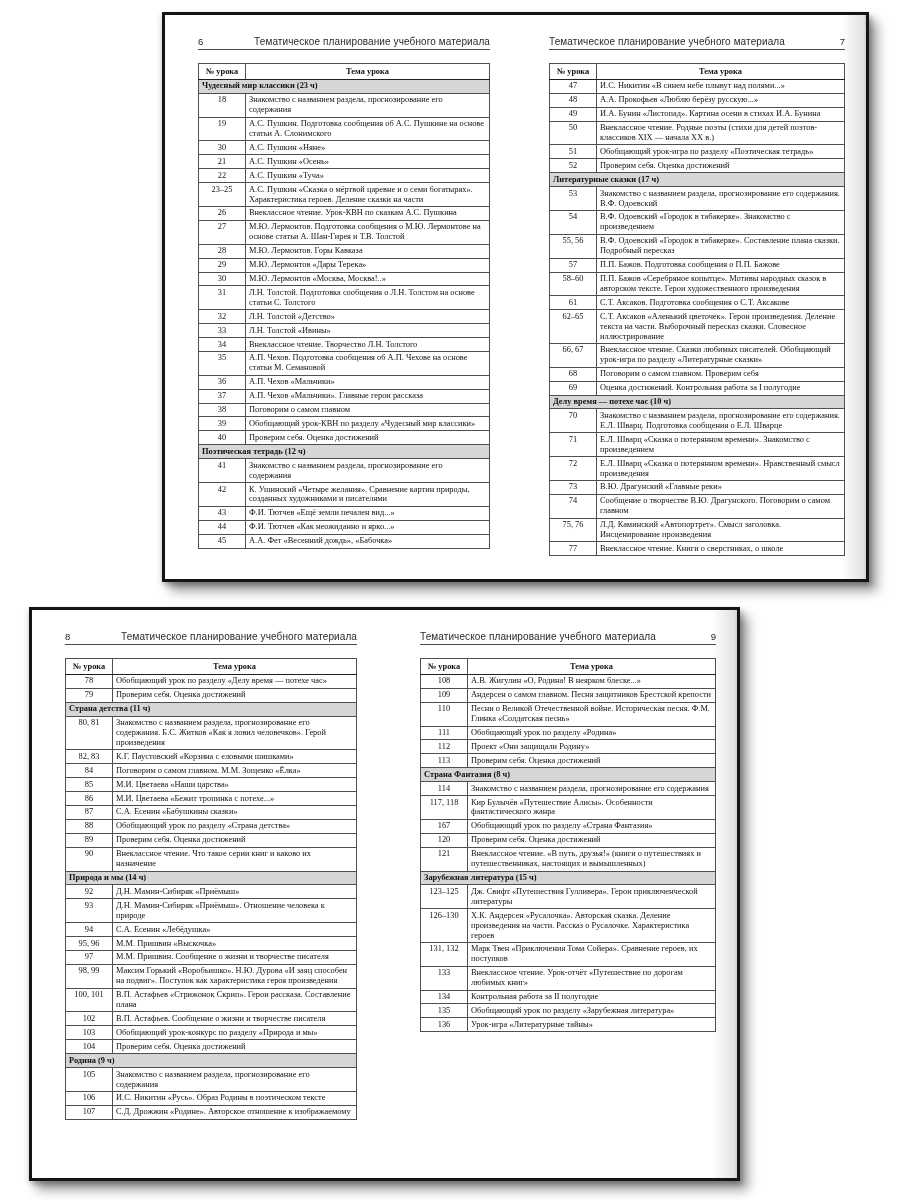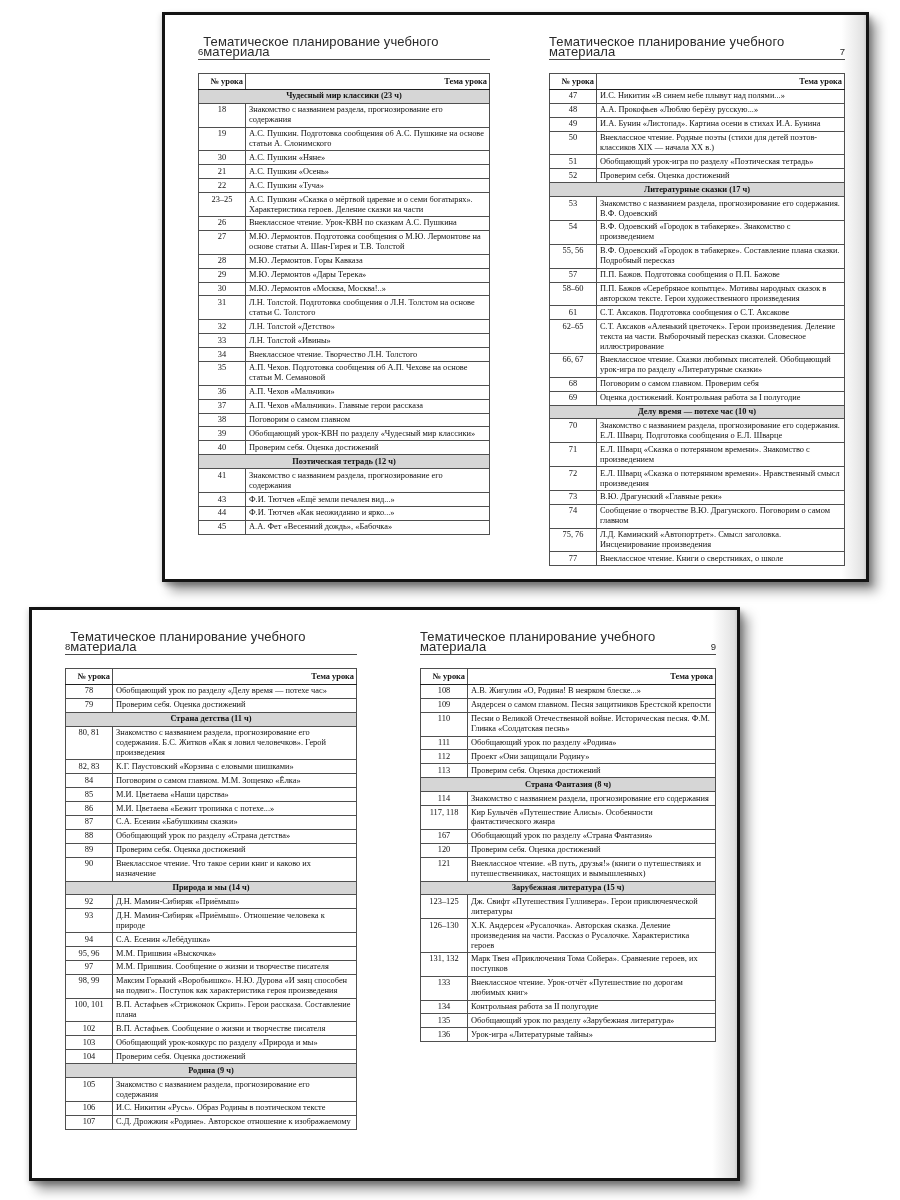--- a/index.html
+++ b/index.html
@@ -24,44 +24,43 @@
   .page.side-left{left:33px;width:292px;}
   .page.side-right{right:21px;width:296px;}
   .page-header{
     display:flex;justify-content:space-between;align-items:flex-end;
     border-bottom:1px solid #4a4a4a;
     padding-bottom:2px;margin-bottom:13px;
     font-family:"Liberation Sans", sans-serif;
   }
   .side-right .page-header{flex-direction:row-reverse;}
   .pgnum{font-size:9.5px;color:#1f1f1f;line-height:10px;}
-  .runtitle{font-size:13px;color:#2a2a2a;line-height:10px;letter-spacing:0.1px;}
+  .runtitle{font-size:10px;color:#2a2a2a;line-height:10px;letter-spacing:0.1px;}
   table.lessons{
     width:100%;
     border-collapse:collapse;
     border:1.6px solid #1f1f1f;
   }
   table.lessons th, table.lessons td{
     border:0.8px solid #4f4f4f;
     font-size:8.4px;
     line-height:9.9px;
     color:#111;
     padding:1.5px 3px;
     vertical-align:top;
   }
   table.lessons th{
-    font-weight:bold;text-align:right;padding:2.5px 2px;
+    font-weight:bold;text-align:center;padding:2.5px 2px;
     border-bottom:1.2px solid #1f1f1f;
   }
   th.num, td.num{width:40px;text-align:center;}
   td.topic{text-align:left;}
   td.section{
     background:#d6d6d6;
     font-weight:bold;
-    text-align:center;
     padding:2px 2px;
   }
 </style>
 </head>
 <body>
 
 <div class="spread" id="spread-1">
   <div class="spread-inner">
 
     <div class="page side-left">
@@ -165,20 +164,24 @@
               <td class="topic">Проверим себя. Оценка достижений</td>
             </tr>
             <tr>
               <td colspan="2" class="section">Поэтическая тетрадь (12 ч)</td>
             </tr>
             <tr>
               <td class="num">41</td>
               <td class="topic">Знакомство с названием раздела, прогнозирование его содержания</td>
             </tr>
             <tr>
+              <td class="num">42</td>
+              <td class="topic">К. Ушинский «Четыре желания». Сравнение картин природы, созданных художниками и писателями</td>
+            </tr>
+            <tr>
               <td class="num">43</td>
               <td class="topic">Ф.И. Тютчев «Ещё земли печален вид...»</td>
             </tr>
             <tr>
               <td class="num">44</td>
               <td class="topic">Ф.И. Тютчев «Как неожиданно и ярко...»</td>
             </tr>
             <tr>
               <td class="num">45</td>
               <td class="topic">А.А. Фет «Весенний дождь», «Бабочка»</td>

